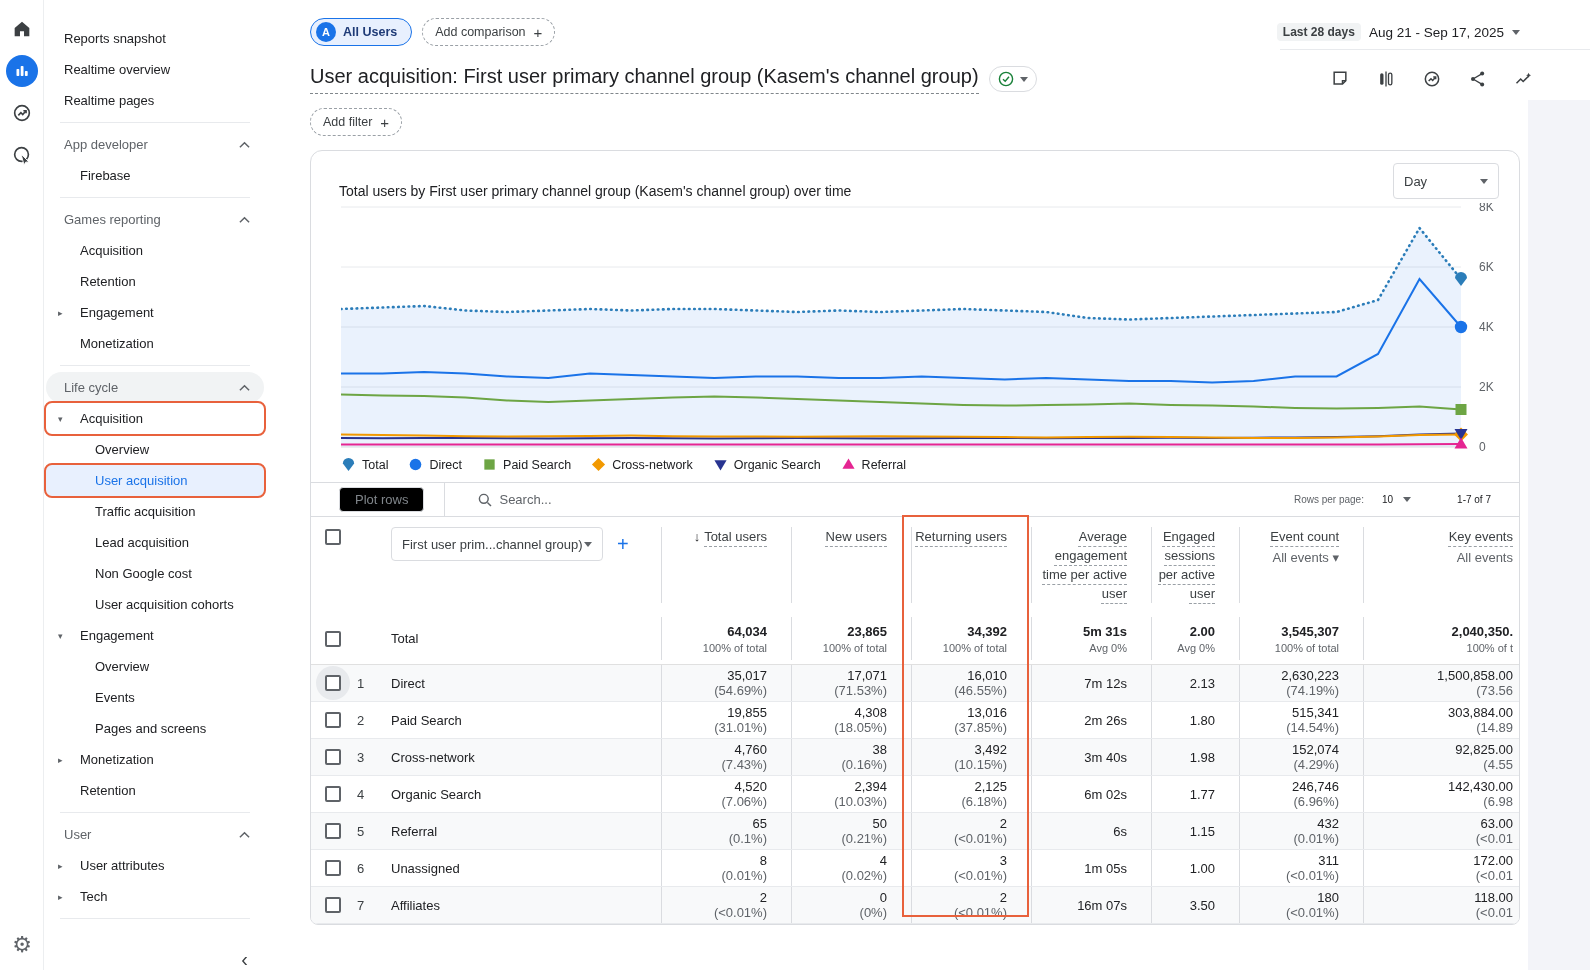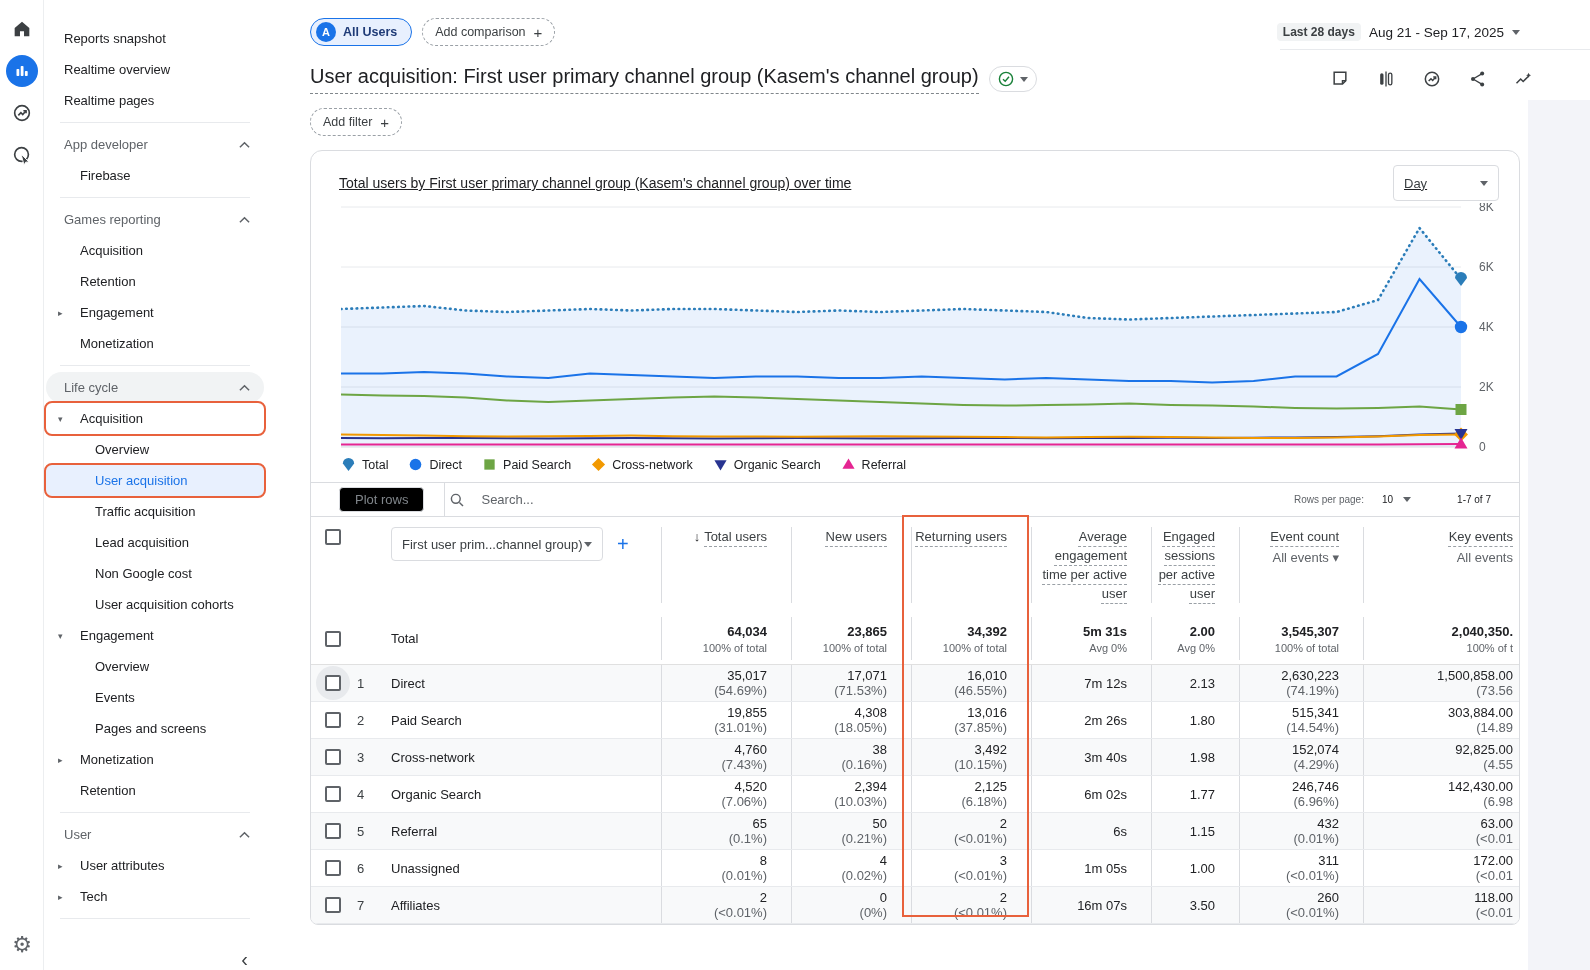--- a/index.html
+++ b/index.html
@@ -50,35 +50,35 @@
   .titlebar { display:flex; align-items:center; margin-top:10px; height:42px; }
   .page-title { font-size:20px; font-weight:400; color:#202124; border-bottom:1px dashed #80868b; padding-bottom:5px; cursor:pointer; }
   .title-pill { display:flex; align-items:center; gap:6px; border:1px solid #dadce0; border-radius:14px; padding:4px 8px; margin-left:10px; cursor:pointer; background:#fff; }
   .actions { margin-left:auto; display:flex; align-items:center; gap:26px; margin-right:-14px; }
   .action-btn { cursor:pointer; }
 
   .filterbar { margin-top:8px; }
 
   
   .card { margin-top:14px; width:1210px; border:1px solid #dadce0; border-radius:12px 12px 8px 8px; background:#fff; overflow:hidden; }
-  .card-head { display:flex; align-items:flex-start; padding:14px 20px 0 28px; height:48px;text-decoration:underline; }
+  .card-head { display:flex; align-items:flex-end; padding:14px 20px 0 28px; height:48px; }
   .chart-title { font-size:14px; color:#202124; padding-top:10px; }
   .day-select { margin-left:auto; width:106px; height:36px; border:1px solid #dadce0; border-radius:4px; display:flex; align-items:center; padding:0 10px; font-size:13px; color:#3c4043; cursor:pointer; justify-content:space-between; }
 
   .chart-wrap { padding:0 0 0 30px; margin-top:4px; position:relative; }
   .xlabels { position:relative; height:34px; margin-left:30px; font-size:12px; color:#5f6368; }
   .xlab { position:absolute; top:2px; transform:translateX(-50%); text-align:left; line-height:15px; white-space:pre; }
   .legend { display:flex; align-items:center; gap:20px; padding:2px 0 10px 30px; }
   .legend-item { display:flex; align-items:center; gap:6px; font-size:12.5px; color:#202124; }
 
   
   .table-section { position:relative; border-top:1px solid #dadce0; }
   .toolbar { height:34px; display:flex; align-items:center; padding:0 28px; border-bottom:1px solid #dadce0; }
   .plot-rows-btn { border:1px solid #dadce0; border-radius:4px; background:#000000; color:#80868b; font-size:13px; padding:4px 15px; cursor:default; font-family:inherit; }
-  .search-wrap { display:flex; align-items:center; gap:16px; margin-left:20px; padding-left:4px; border-left:1px solid #dadce0; height:34px; flex:1; }
+  .search-wrap { display:flex; align-items:center; gap:6px; margin-left:20px; padding-left:32px; border-left:1px solid #dadce0; height:34px; flex:1; }
   .search-input { border:none; outline:none; font-size:13px; color:#202124; font-family:inherit; width:300px; }
   .search-input::placeholder { color:#5f6368; }
   .toolbar-right { display:flex; align-items:center; gap:10px; font-size:10px; color:#5f6368; }
   .rpp-value { color:#202124; margin-left:8px; }
   .pagination { margin-left:36px; color:#202124; }
 
   .grid-row { display:grid; grid-template-columns:46px 34px 270px 130px 120px 120px 120px 88px 124px 156px; align-items:center; }
   .thead { align-items:start; padding-top:10px; padding-bottom:10px; min-height:96px; }
   .cell-num { font-size:13px; color:#3c4043; }
   .cell-name { font-size:13px; color:#202124; }
@@ -717,21 +717,21 @@
               <span class="val">2</span> 
               <span class="pct">(&lt;0.01%)</span>
             </div>
             <div class="cell-metric metric-border">
               <span class="val">16m 07s</span>
             </div>
             <div class="cell-metric metric-border">
               <span class="val">3.50</span>
             </div>
             <div class="cell-metric metric-border">
-              <span class="val">260</span> 
+              <span class="val">180</span> 
               <span class="pct">(&lt;0.01%)</span>
             </div>
             <div class="cell-metric metric-border last">
               <span class="val">118.00</span> 
               <span class="pct">(&lt;0.01</span>
             </div>
           </div>
         </div>
       <div class="col-annotation"></div>
     </div>

